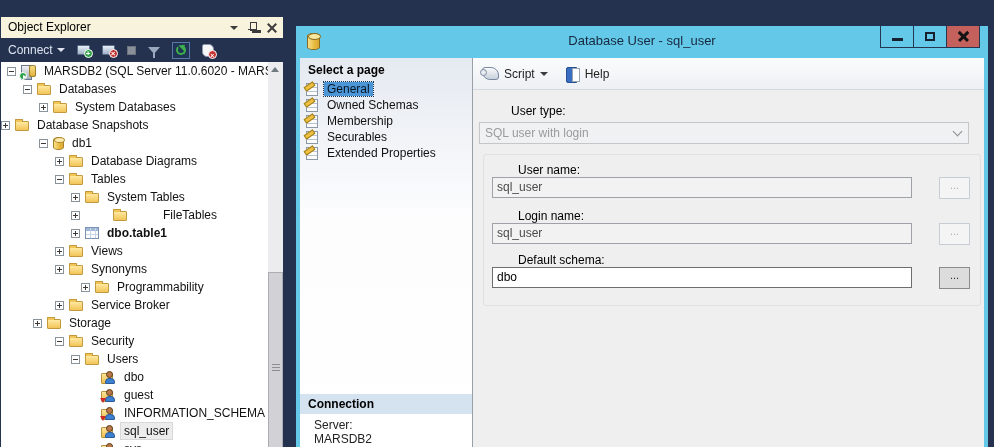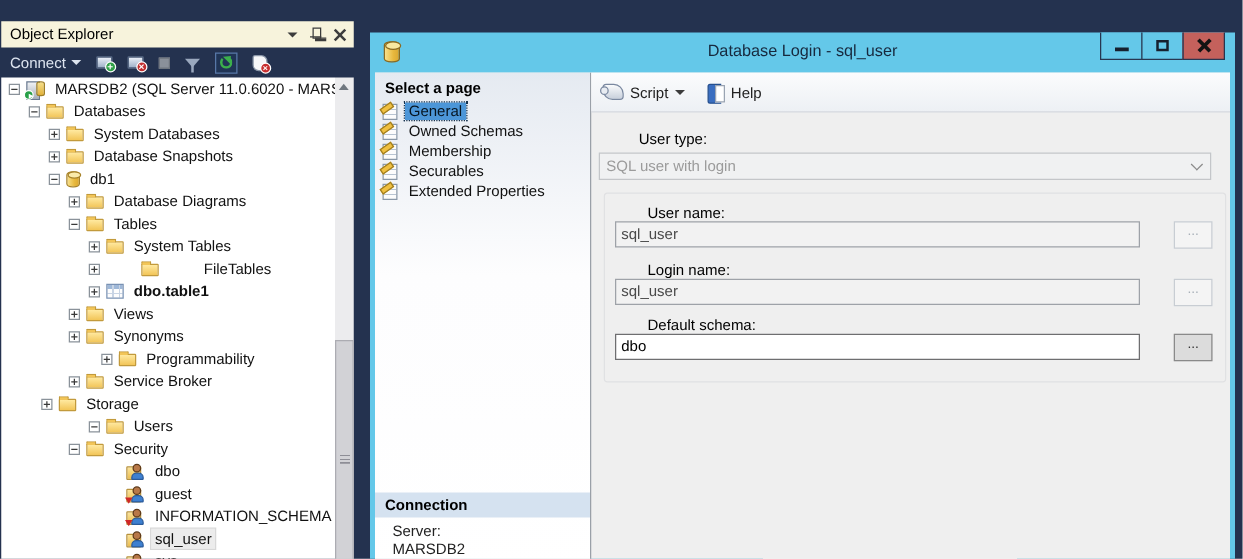--- a/index.html
+++ b/index.html
@@ -177,21 +177,21 @@
         <div class="tree-row" style="padding-left: 22px;">
           <span class="exp minus"></span>
           <span class="ico i-folder"></span>
           <span class="tlabel">Databases</span>
         </div>
         <div class="tree-row" style="padding-left: 38px;">
           <span class="exp plus"></span>
           <span class="ico i-folder"></span>
           <span class="tlabel">System Databases</span>
         </div>
-        <div class="tree-row" style="padding-left: 38px;">
+        <div class="tree-row" style="">
           <span class="exp plus"></span>
           <span class="ico i-folder"></span>
           <span class="tlabel">Database Snapshots</span>
         </div>
         <div class="tree-row" style="padding-left: 38px;">
           <span class="exp minus"></span>
           <span class="ico i-db"></span>
           <span class="tlabel">db1</span>
         </div>
         <div class="tree-row" style="padding-left: 54px;">
@@ -237,29 +237,29 @@
         <div class="tree-row" style="padding-left: 54px;">
           <span class="exp plus"></span>
           <span class="ico i-folder"></span>
           <span class="tlabel">Service Broker</span>
         </div>
         <div class="tree-row" style="padding-left: 32px;">
           <span class="exp plus"></span>
           <span class="ico i-folder"></span>
           <span class="tlabel">Storage</span>
         </div>
+        <div class="tree-row" style="padding-left: 54px;">
+          <span class="exp minus"></span>
+          <span class="ico i-folder"></span>
+          <span class="tlabel">Security</span>
+        </div>
         <div class="tree-row" style="padding-left: 70px;">
           <span class="exp minus"></span>
           <span class="ico i-folder"></span>
           <span class="tlabel">Users</span>
-        </div>
-        <div class="tree-row" style="padding-left: 54px;">
-          <span class="exp minus"></span>
-          <span class="ico i-folder"></span>
-          <span class="tlabel">Security</span>
         </div>
         <div class="tree-row" style="padding-left: 86px;">
           <span class="exp-space"></span>
           <span class="ico i-user">
             <b></b>
           </span>
           <span class="tlabel">dbo</span>
         </div>
         <div class="tree-row" style="padding-left: 86px;">
           <span class="exp-space"></span>
@@ -297,21 +297,21 @@
       <span class="arr-up"></span>
       <div class="thumb">
           <span class="grip"></span>
         </div>
     </div>
   </section>
 
   <section class="dlg">
     <div class="dlg-title">
       <span class="cyl"></span>
-      <span class="dlg-title-text">Database Login - sql_user</span>
+      <span class="dlg-title-text">Database User - sql_user</span>
       <span class="winbtns">
         <span class="wbtn">
             <span class="g-min"></span>
           </span>
         <span class="wbtn">
             <span class="g-max"></span>
           </span>
         <span class="wbtn close">
             <span class="g-x"></span>
           </span>

